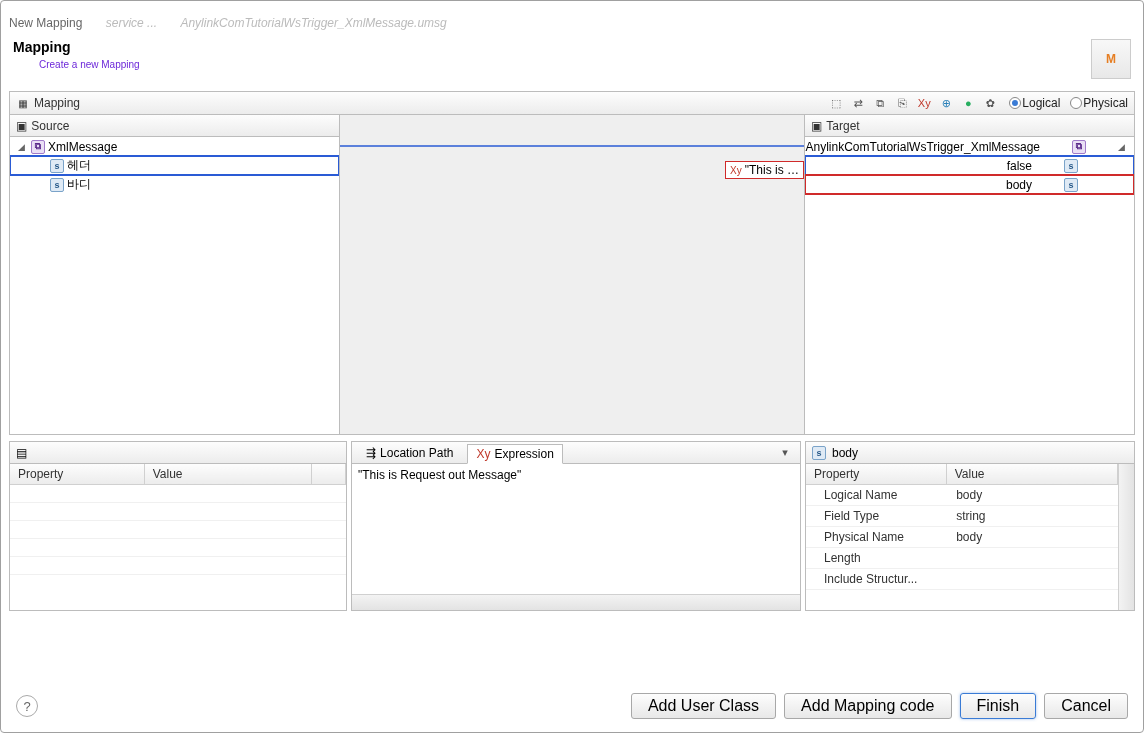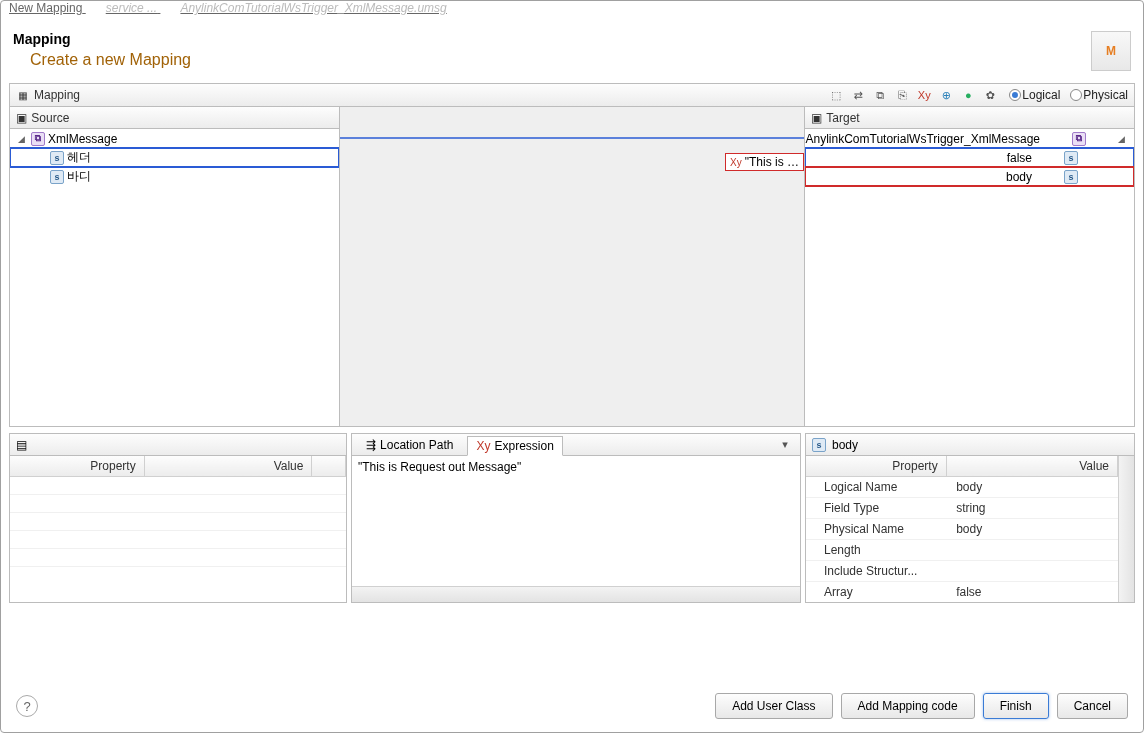--- a/index.html
+++ b/index.html
@@ -1,24 +1,24 @@
 <!DOCTYPE html>
 <html><head>
 <meta charset="utf-8">
 <style>
   * { box-sizing: border-box; margin: 0; padding: 0; font-family: "Segoe UI", Tahoma, sans-serif; font-size: 12px; }
   body { background: #fff; width: 1144px; height: 733px; overflow: hidden; border: 1px solid #a0a0a0; border-radius: 4px; }
   
-  .titlebar { height: 22px; padding: 0 8px; color: #666; font-size: 12px; text-decoration: underline; }
+  .titlebar { height: 22px; padding: 15px 8px; color: #666; font-size: 12px; }
   .titlebar-ghost { color: #bbb; margin-left: 20px; font-style: italic; filter: blur(0.5px); }
   
   .header-section { padding: 8px 12px 12px 12px; display: flex; align-items: flex-start; }
   .header-text { flex: 1; }
   .header-title { font-size: 14px; font-weight: bold; color: #000; margin-bottom: 4px; }
-  .header-subtitle { font-size: 16px; color: #a16207; margin-left: 17px; }
+  .header-subtitle { font-size: 10px; color: #6d28d9; margin-left: 26px; }
   .header-icon { width: 40px; height: 40px; background: linear-gradient(#f8f8f8,#e8e8e8); border: 1px solid #ccc; display:flex; align-items:center; justify-content:center; font-size:18px; color:#e67e22; font-weight:bold; }
 
   .work-area { margin: 0 8px; }
 
   .toolbar { height: 24px; background: linear-gradient(#fdfdfd,#ececec); border: 1px solid #bcbcbc; display:flex; align-items:center; padding: 0 6px; gap:4px; }
   .toolbar-title { display:flex; align-items:center; gap:4px; font-size:12px; color:#333; }
   .toolbar-icon { width:14px; height:14px; display:inline-flex; align-items:center; justify-content:center; font-size:10px; }
   .spacer { flex:1; }
   .toolbar-btn { width:18px; height:18px; display:inline-flex; align-items:center; justify-content:center; font-size:11px; color:#555; cursor:pointer; }
   .radio-label { display:flex; align-items:center; gap:1px; margin-left:6px; font-size:12px; color:#222; }
@@ -47,34 +47,34 @@
   .bp { border:1px solid #bcbcbc; display:flex; flex-direction:column;}
   .bp-left { width: 338px; }
   .bp-mid { flex:1; margin-left:4px;}
   .bp-right { width:330px; margin-left:4px;}
   .bp-head { height:22px; background:linear-gradient(#fdfdfd,#ececec); border-bottom:1px solid #bcbcbc; display:flex; align-items:center; padding:0 6px; gap:6px; font-size:12px;}
   .tab { padding:2px 8px; display:flex; align-items:center; gap:4px; cursor:pointer; }
   .tab.active { background:#fff; border:1px solid #bcbcbc; border-bottom:1px solid #fff; position:relative; top:1px;}
   .bp-body { flex:1; overflow:auto; background:#fff;}
 
   .prop-table { width:100%; border-collapse:collapse; }
-  .prop-table th { text-align:right; font-weight:normal; background:linear-gradient(#fdfdfd,#ececec); border-bottom:1px solid #d0d0d0; border-right:1px solid #d0d0d0; padding:3px 8px; font-size:12px; color:#333;}
+  .prop-table th { text-align:left; font-weight:normal; background:linear-gradient(#fdfdfd,#ececec); border-bottom:1px solid #d0d0d0; border-right:1px solid #d0d0d0; padding:3px 8px; font-size:12px; color:#333;}
   .prop-table td { padding:3px 10px; border-bottom:1px solid #f0f0f0; font-size:12px; color:#333;}
   .prop-table td:first-child { padding-left:18px;}
   .empty-rows td{ height:18px; border-bottom:1px solid #f0f0f0;}
 
   .expression-text { padding:4px 6px; font-size:12px;}
 
   .scrollbar-v { width:16px; background:linear-gradient(to right,#f3f3f3,#e3e3e3); border-left:1px solid #d0d0d0;}
   .scrollbar-h { height:16px; background:linear-gradient(#f3f3f3,#e3e3e3); border-top:1px solid #d0d0d0;}
 
   .footer { position:absolute; left:0; right:0; bottom:0; height:54px; display:flex; align-items:center; padding:0 16px; gap:8px;}
   .help-icon { width:22px; height:22px; border:1px solid #aaa; border-radius:50%; display:flex; align-items:center; justify-content:center; color:#666; font-size:13px; cursor:pointer;}
   .footer-spacer { flex:1;}
-  .btn { height:26px; padding:0 16px; background:linear-gradient(#fdfdfd,#e8e8e8); border:1px solid #a8a8a8; border-radius:3px; font-size:12px; cursor:pointer;}
+  .btn { height:26px; padding:0 16px; background:linear-gradient(#fdfdfd,#e8e8e8); border:1px solid #a8a8a8; border-radius:3px; font-size:16px; cursor:pointer;}
   .btn.primary { border:1px solid #3a7bd5; box-shadow:0 0 3px rgba(58,123,213,0.5);}
 
   .ico { display:inline-block; }
 </style>
 </head>
 <body>
 
 <div class="titlebar">
   <span>New Mapping</span>
   <span class="titlebar-ghost">service ...</span>
@@ -263,24 +263,20 @@
                   <td>body</td>
                 </tr>
             <tr>
                   <td>Length</td>
                   <td></td>
                 </tr>
             <tr>
                   <td>Include Structur...</td>
                   <td></td>
                 </tr>
-            <tr>
-                  <td>Array</td>
-                  <td>false</td>
-                </tr>
           </tbody>
             </table>
         </div>
         <div class="scrollbar-v"></div>
       </div>
     </div>
   </div>
 </div>
 
 <div class="footer">

